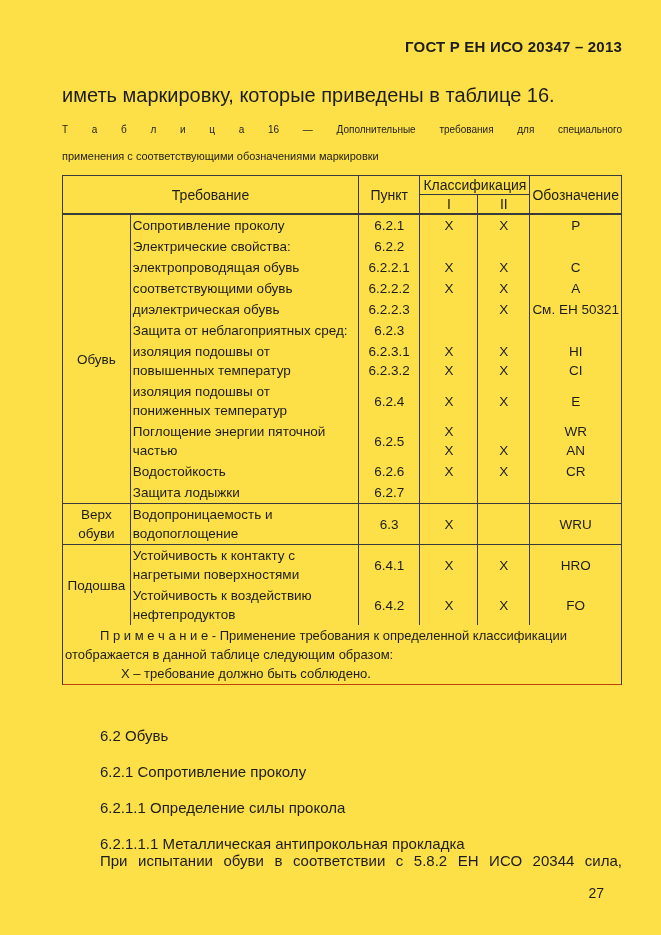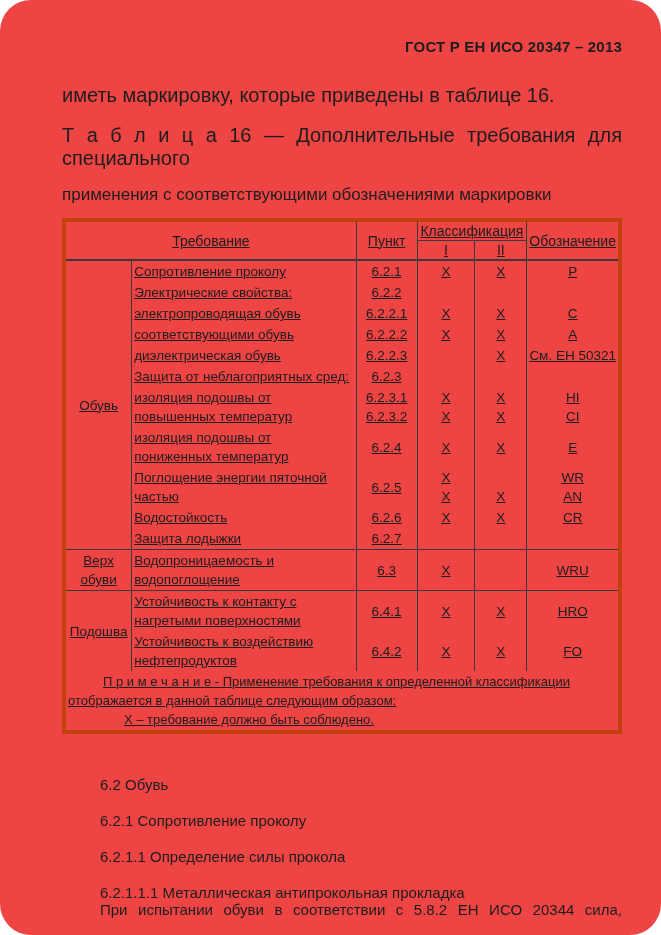--- a/index.html
+++ b/index.html
@@ -1,40 +1,39 @@
 <!DOCTYPE html>
 <html lang="ru"><head>
 <meta charset="utf-8">
 <style>
   html,body{margin:0;padding:0;background:#ffffff;}
   .page{
     position:relative;
     width:661px;height:935px;
-    background:#ef4444;
+    background:#fde047;
     font-family:"Liberation Sans", sans-serif;
     color:#1d1d1d;
     overflow:hidden;
-    border-radius:31px;
   }
   .content{position:absolute;left:62px;top:0;width:560px;}
   .doc-header{margin-top:38px;text-align:right;font-weight:bold;font-size:15px;letter-spacing:0.2px;}
   .intro{margin-top:29px;font-size:20px;}
-  .caption-l1{margin-top:17px;font-size:20px;text-align:justify;text-align-last:justify;}
-  .caption-l2{margin-top:15px;font-size:17px;}
+  .caption-l1{margin-top:17px;font-size:10px;text-align:justify;text-align-last:justify;}
+  .caption-l2{margin-top:15px;font-size:11px;}
   table.req{
     margin-top:13px;
     width:560px;
     border-collapse:collapse;
     font-size:13.5px;
     color:#1d1d1d;
   }
   table.req,
   table.req th,
   table.req td{border-color:#3a3a3a;}
-  table.req{border:4px solid #c2410c;text-decoration:underline;}
+  table.req{border:1px solid #c2410c;}
   table.req th{
     border:1px solid #3a3a3a;
     font-weight:normal;font-size:14px;
     padding:1px 2px;line-height:16px;text-align:center;
   }
   table.req thead th.hdr-bottom{border-bottom:2px solid #3a3a3a;}
   table.req td{
     border-left:1px solid #3a3a3a;
     border-right:1px solid #3a3a3a;
     border-top:0;border-bottom:0;

